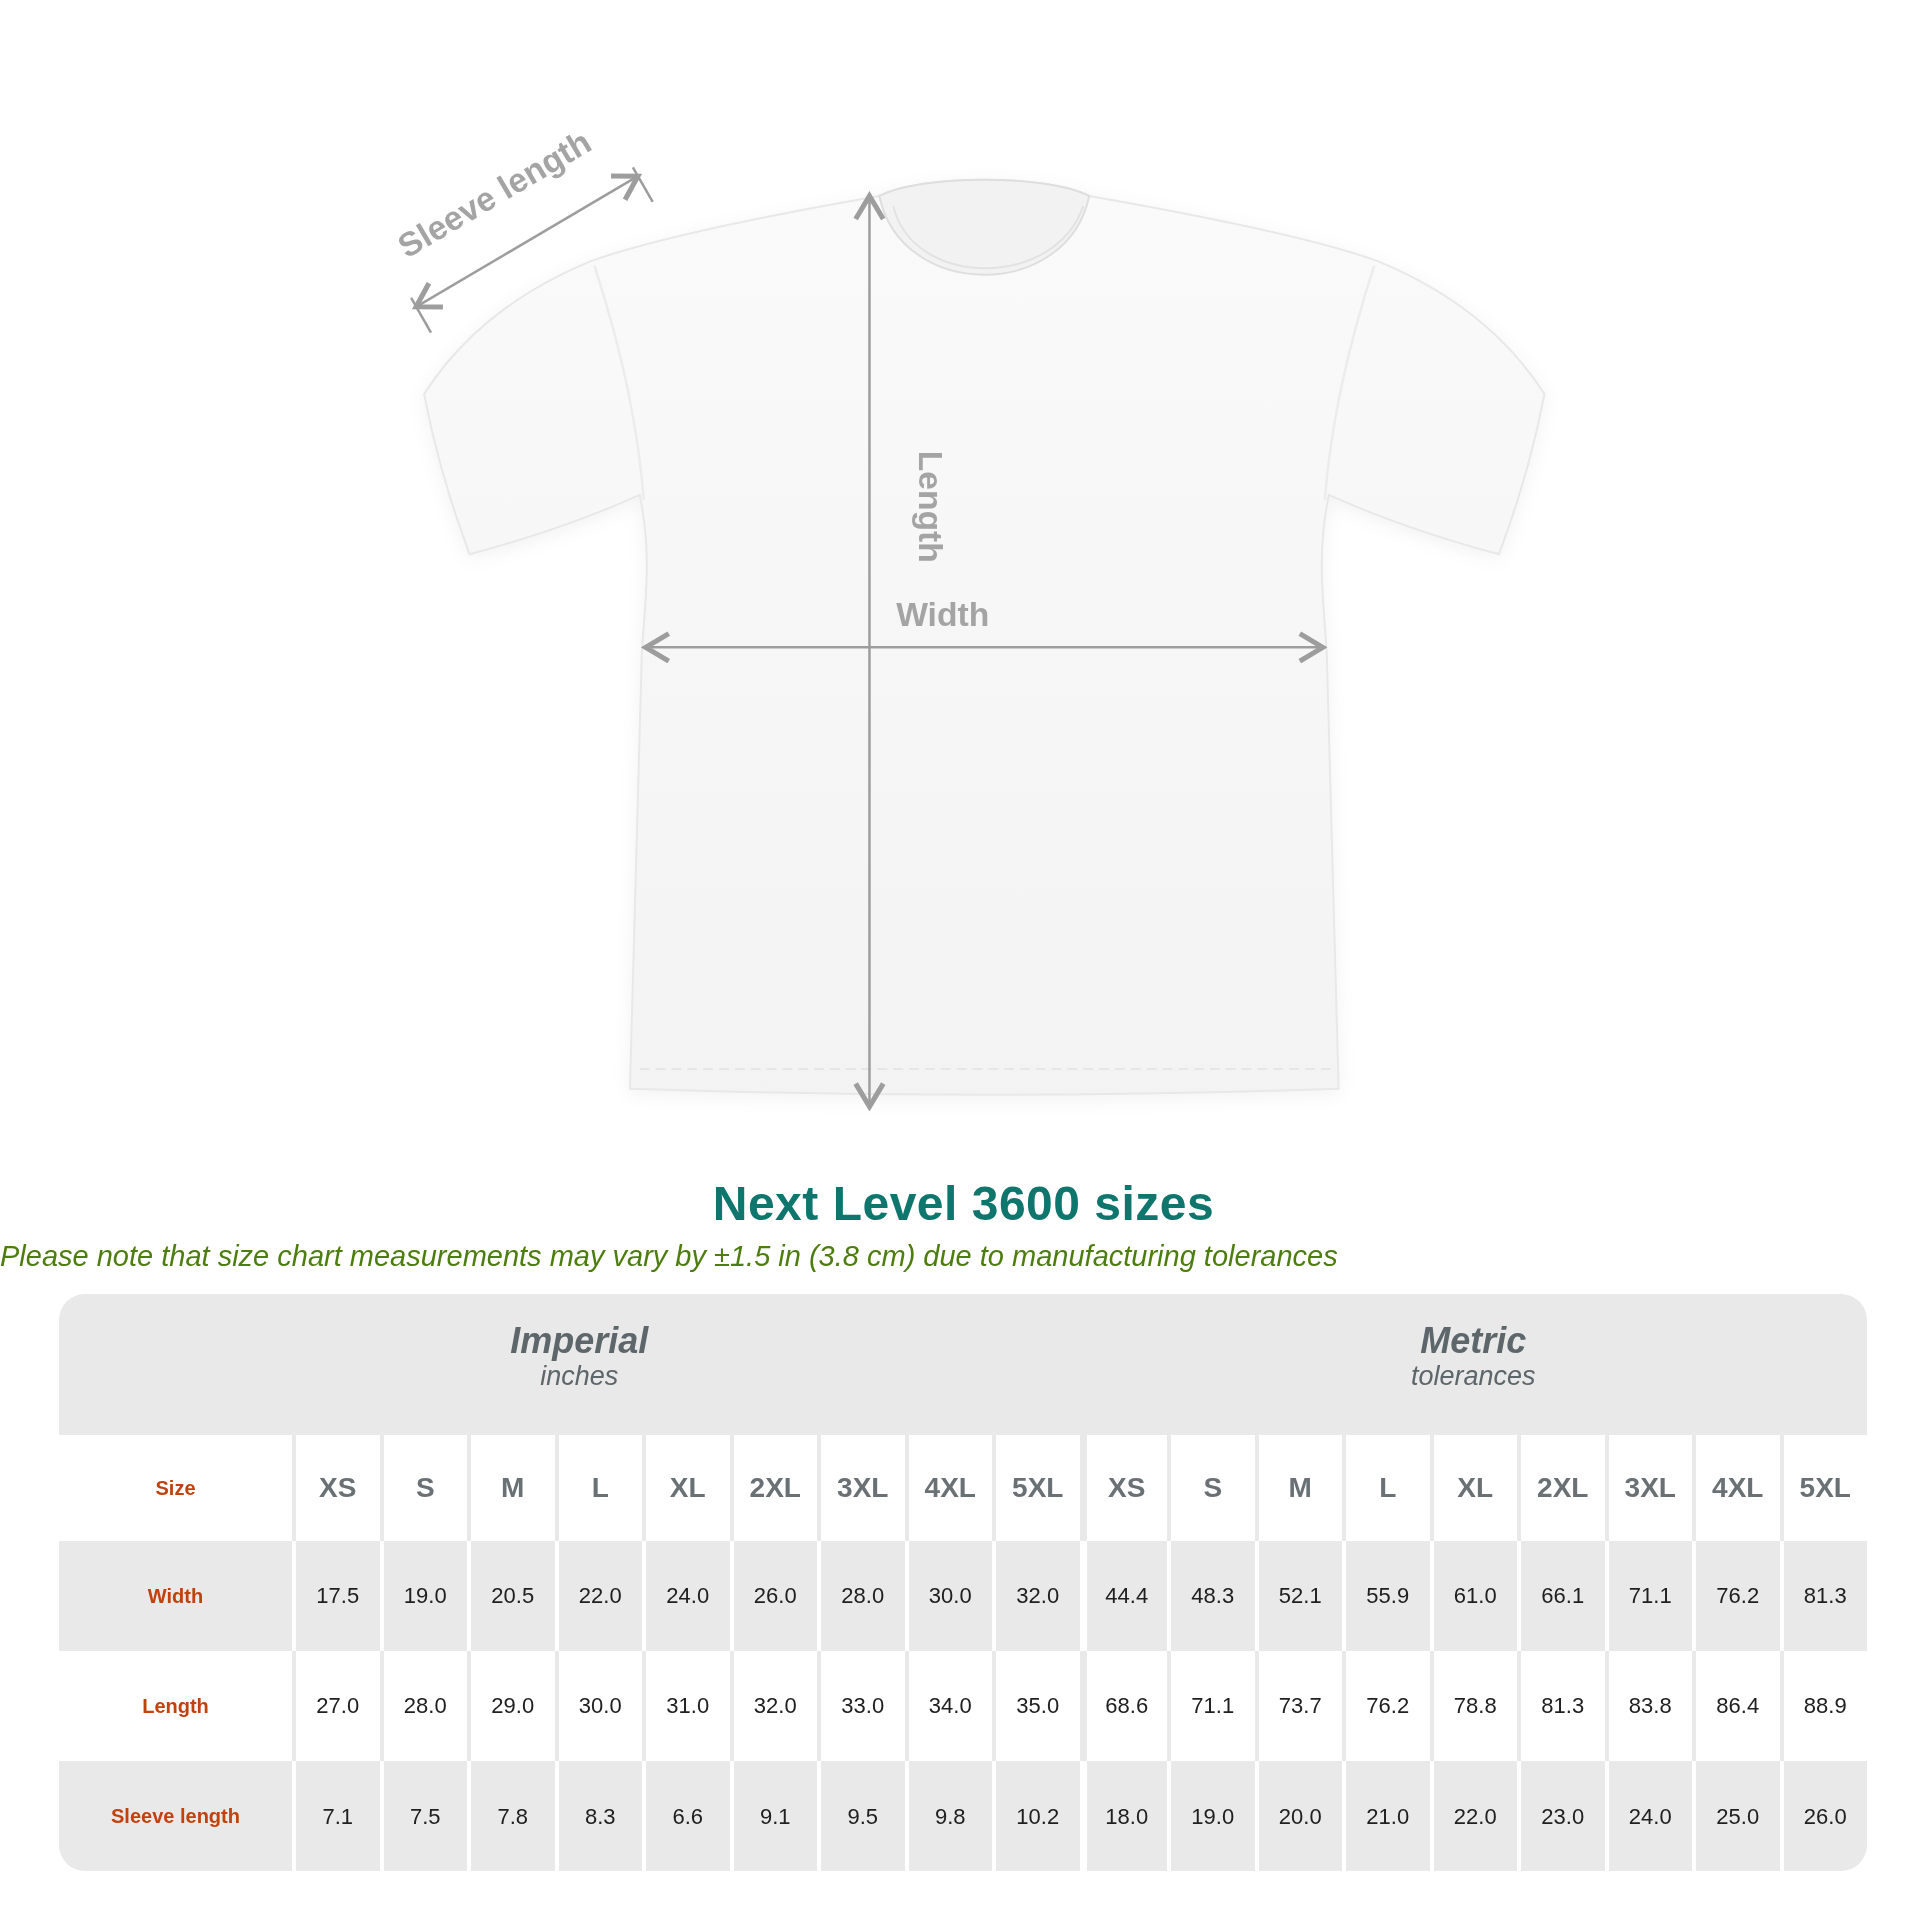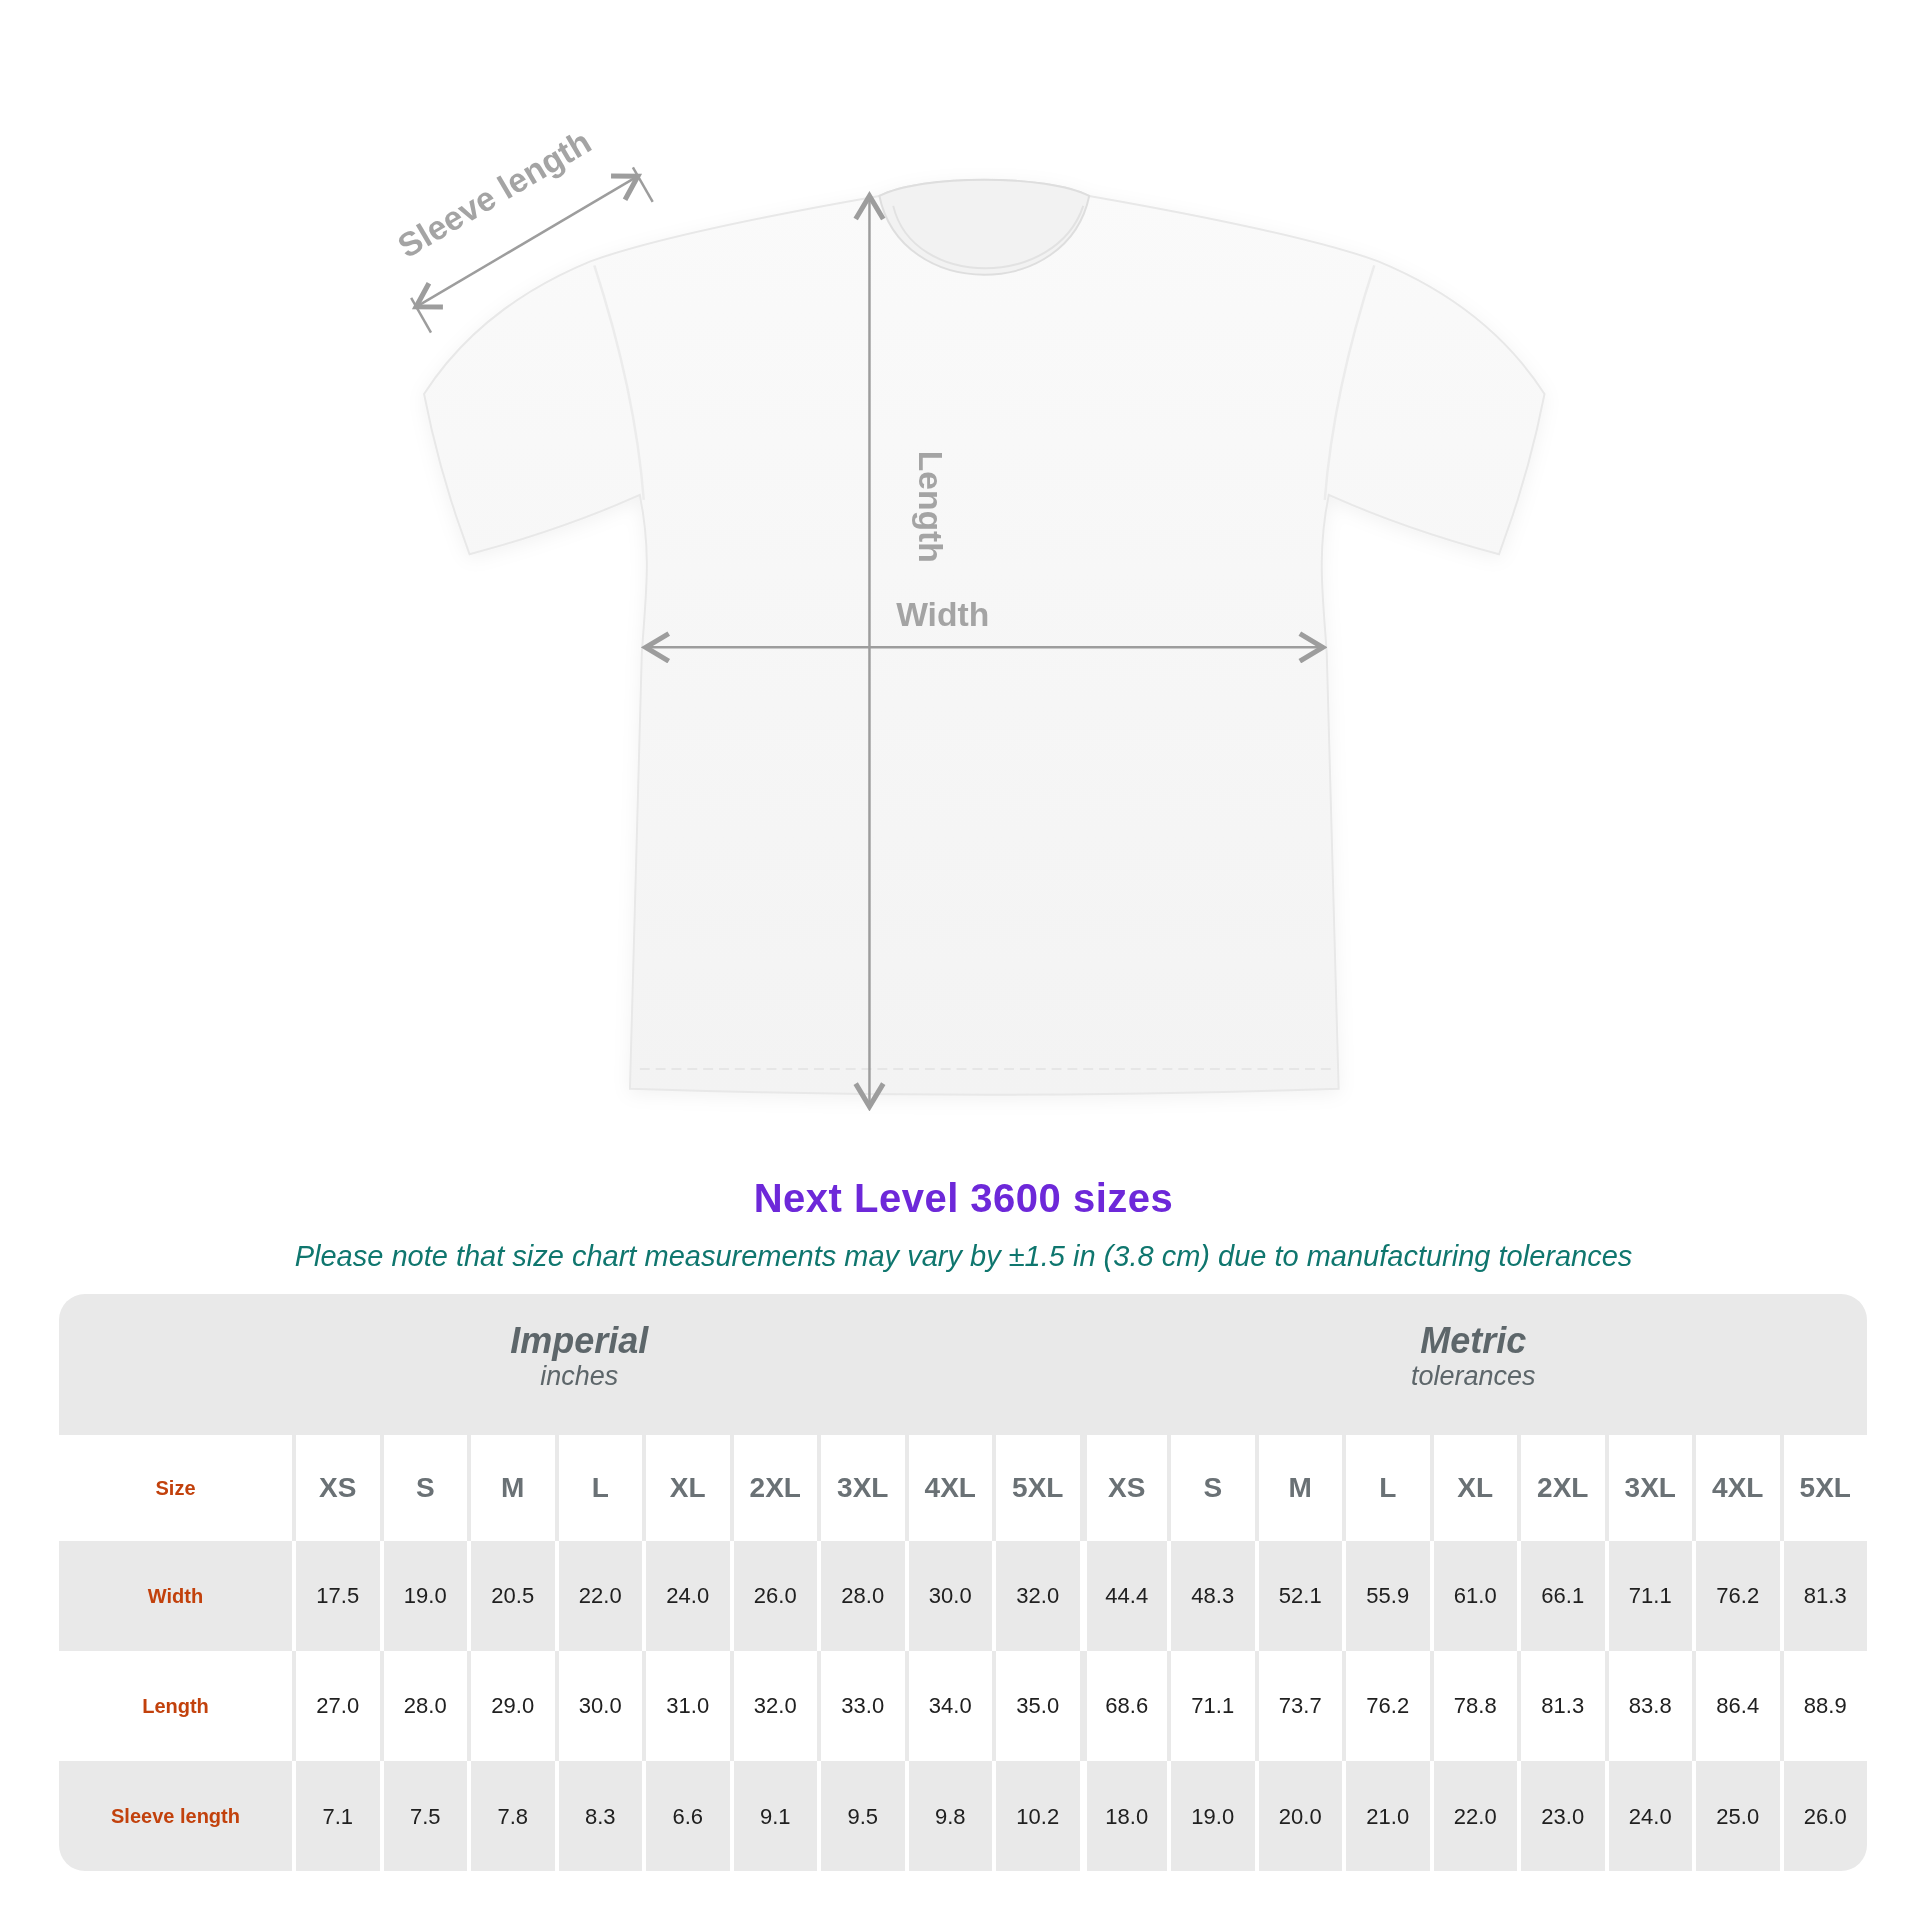--- a/index.html
+++ b/index.html
@@ -8,25 +8,25 @@
     font-family:"Liberation Sans",sans-serif;overflow:hidden;
   }
   
   .shirt-wrap{position:absolute;top:0;left:0;width:1927px;height:1168px;}
   .shirt-wrap svg{display:block;width:100%;height:100%;}
   .ann-line{stroke:#9d9d9d;stroke-width:2.5;fill:none;}
   .ann-text{fill:#a4a4a4;font-weight:bold;font-size:34px;font-family:"Liberation Sans",sans-serif;}
   
   .page-title{
     position:absolute;top:1176px;left:0;width:100%;text-align:center;
-    font-size:40px;font-weight:bold;color:#6d28d9;letter-spacing:0.5px;
+    font-size:48px;font-weight:bold;color:#0f766e;letter-spacing:0.5px;
   }
   .page-subtitle{
-    position:absolute;top:1240px;left:0;width:100%;text-align:center;
-    font-size:29px;font-style:italic;color:#0f766e;
+    position:absolute;top:1240px;left:0;width:100%;text-align:left;
+    font-size:29px;font-style:italic;color:#4d7c0f;
   }
   
   .tbl{
     position:absolute;top:1294px;left:59px;width:1808px;height:577px;
     border-radius:26px;overflow:hidden;
   }
   .trow{display:grid;grid-template-columns:233px repeat(18,1fr);}
   .sec-row{height:141px;background:#e9e9e9;}
   .sec-cell{grid-column:span 9;display:flex;flex-direction:column;align-items:center;
     justify-content:flex-start;padding-top:26px;}

